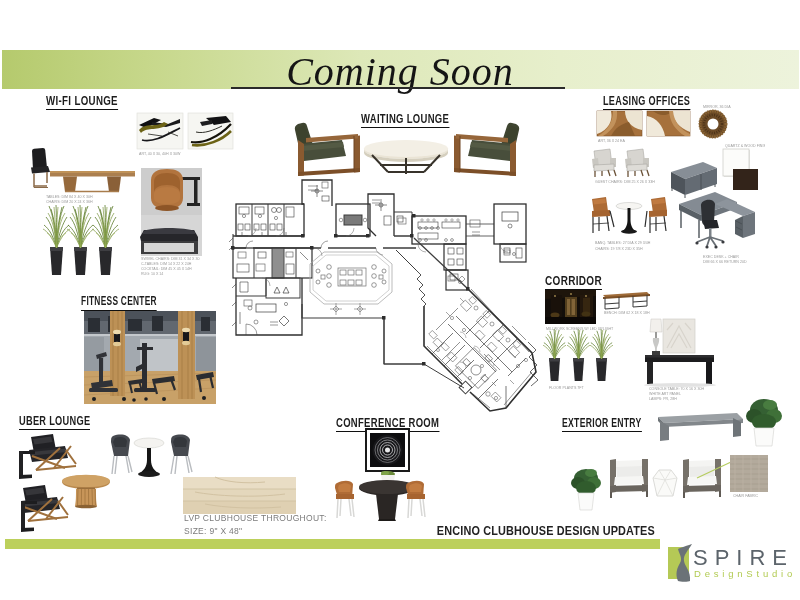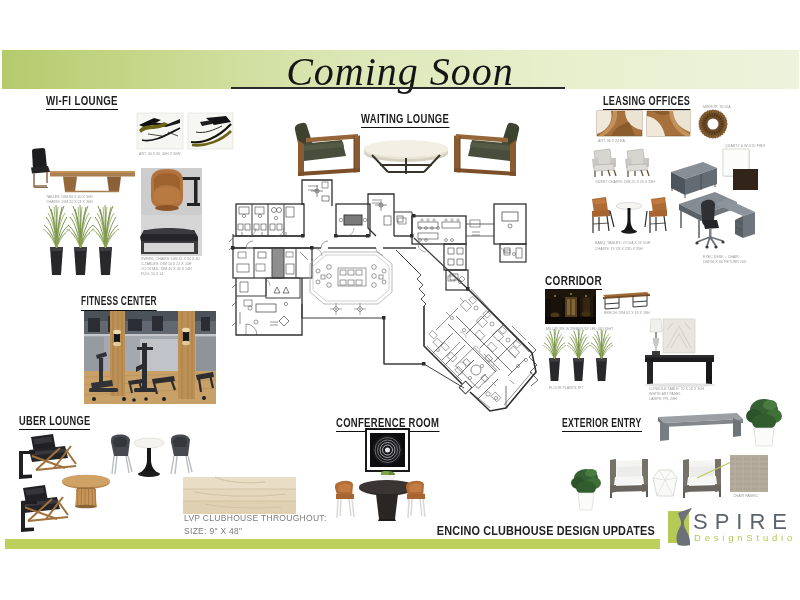--- a/index.html
+++ b/index.html
@@ -958,20 +958,20 @@
   </g>
 
   <text x="168" y="101" font-size="3.6" fill="#999">CHAIR FABRIC</text>
 </svg>
 </div>
 
 <div class="ab" style="right:145px;top:523px;font-weight:bold;font-size:13px;letter-spacing:0.2px;color:#222;transform:scaleX(0.836);transform-origin:100% 0;white-space:nowrap;">ENCINO CLUBHOUSE DESIGN UPDATES</div>
 
 <div class="ab" style="left:5px;top:539px;width:655px;height:10px;background:#bcd05b;"></div>
 
-<div class="ab" style="left:664px;top:504px;width:136px;height:46px;text-align:center;">
+<div class="ab" style="left:664px;top:540px;width:136px;height:46px;text-align:center;">
 <svg width="136" height="46" viewBox="0 0 136 46">
   <rect x="4" y="7" width="21" height="32" fill="#b5c956"></rect>
   <path d="M14,9 C20,6.5 26,4.5 28,4 C24,11 19,15 20,21 C21,27 27,31 26,41 C25,42 16,42 14,41 C11,34 13,28 16,23 C19,18 15,14 14,9 Z" fill="#6b7277"></path>
   <text x="29" y="25" font-size="22px" letter-spacing="7px" fill="#5c646b" font-family="'Liberation Sans',sans-serif">SPIRE</text>
   <text x="30" y="37" font-size="9.5px" letter-spacing="3.8px" fill="#b2cb52" font-family="'Liberation Sans',sans-serif">DesignStudio</text>
 </svg>
 </div>
 
 </body></html>

